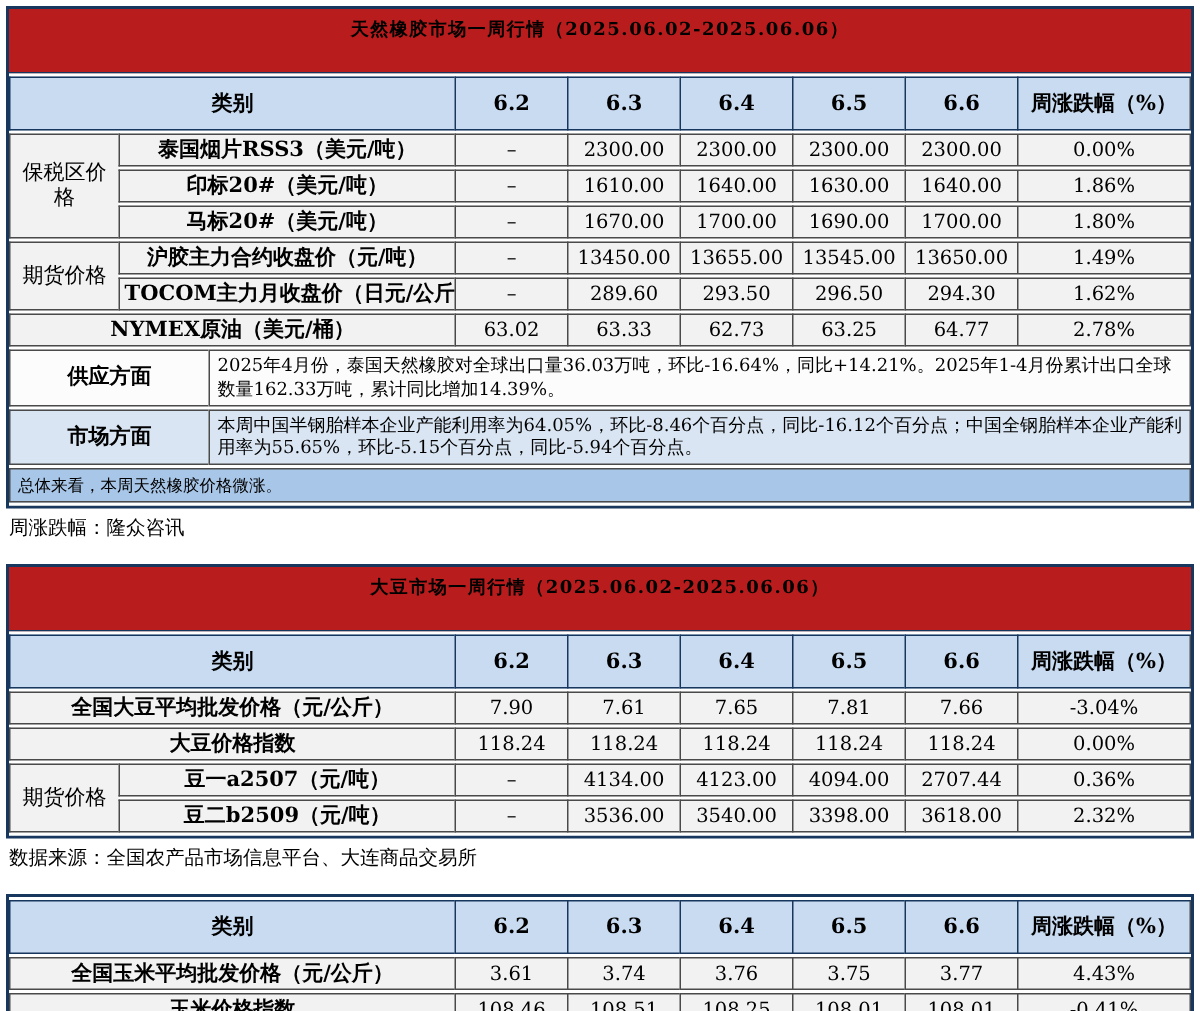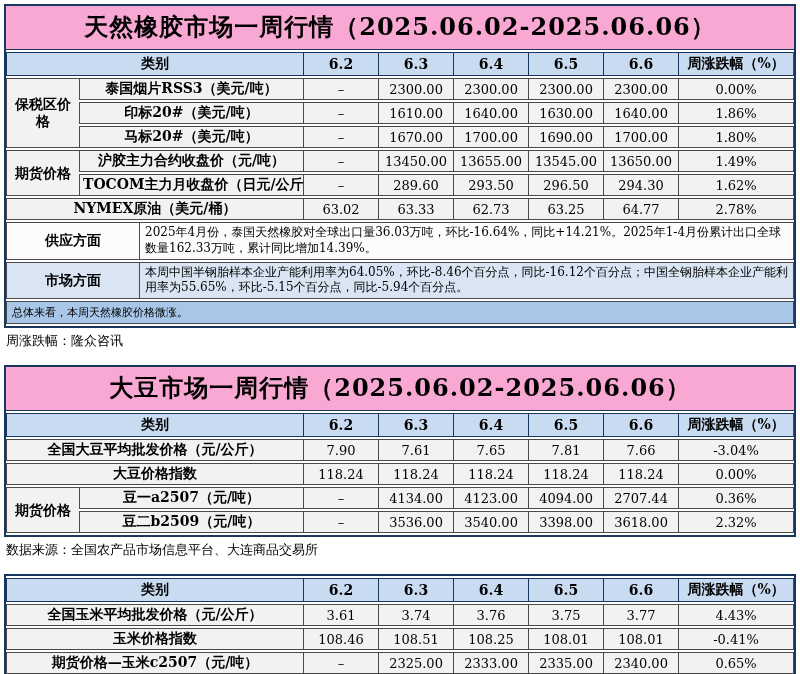--- a/index.html
+++ b/index.html
@@ -5,42 +5,42 @@
   * { box-sizing: border-box; }
   html,body { margin:0; padding:0; }
   body {
     width:800px; height:674px; overflow:hidden;
     background:#ffffff; color:#000;
     font-family:"DejaVu Serif","Liberation Serif",serif;
   }
   .wrap { padding:4px 4px 0 4px; }
   .frame { border:2px solid #17375E; background:#fff; }
   .t-title {
-    background:#f9a8d4; border-bottom:1px solid #17375E;
-    text-align:center; font-weight:bold; font-size:24px;
-    padding:5px 0 6px 0; letter-spacing:1px;
+    background:#b91c1c; border-bottom:1px solid #17375E;
+    text-align:center; font-weight:bold; font-size:12px;
+    padding:5px 0 20px 0; letter-spacing:1px;
   }
   table {
     width:100%; table-layout:fixed;
     border-collapse:separate; border-spacing:0 2px;
     background:#fff;
   }
   th, td {
     border-top:1px solid #4a4a4a; border-bottom:1px solid #4a4a4a; border-left:1px solid #4a4a4a;
     padding:1px 3px; font-size:13px; text-align:center; vertical-align:middle;
     overflow:hidden; white-space:nowrap; font-weight:normal;
   }
   tr > *:last-child { border-right:1px solid #4a4a4a; }
   thead th {
     background:#C9DBF1; font-weight:bold; font-size:14px;
-    border-color:#17375E; height:24px;
+    border-color:#17375E; height:36px;
   }
   tr.data > th, tr.data > td { background:#F2F2F2; height:19px; }
   tr.data > th.lbl { font-weight:bold; font-size:14px; }
-  th.grp { font-weight:bold; font-size:14px; white-space:normal; line-height:1.2; padding:0 2px; }
+  th.grp { font-weight:normal; font-size:14px; white-space:normal; line-height:1.2; padding:0 2px; }
   tr.supply > th, tr.supply > td { background:#FCFCFC; }
   tr.market > th, tr.market > td { background:#D9E5F2; }
   th.note-lbl { font-weight:bold; font-size:14px; white-space:normal; line-height:1.2; }
   td.note-txt {
     text-align:left; white-space:normal; font-size:12px; line-height:1.32;
     padding:2px 5px;
   }
   tr.summary > td {
     background:#A8C6E7; text-align:left; font-size:11px; padding:3px 5px;
   }

